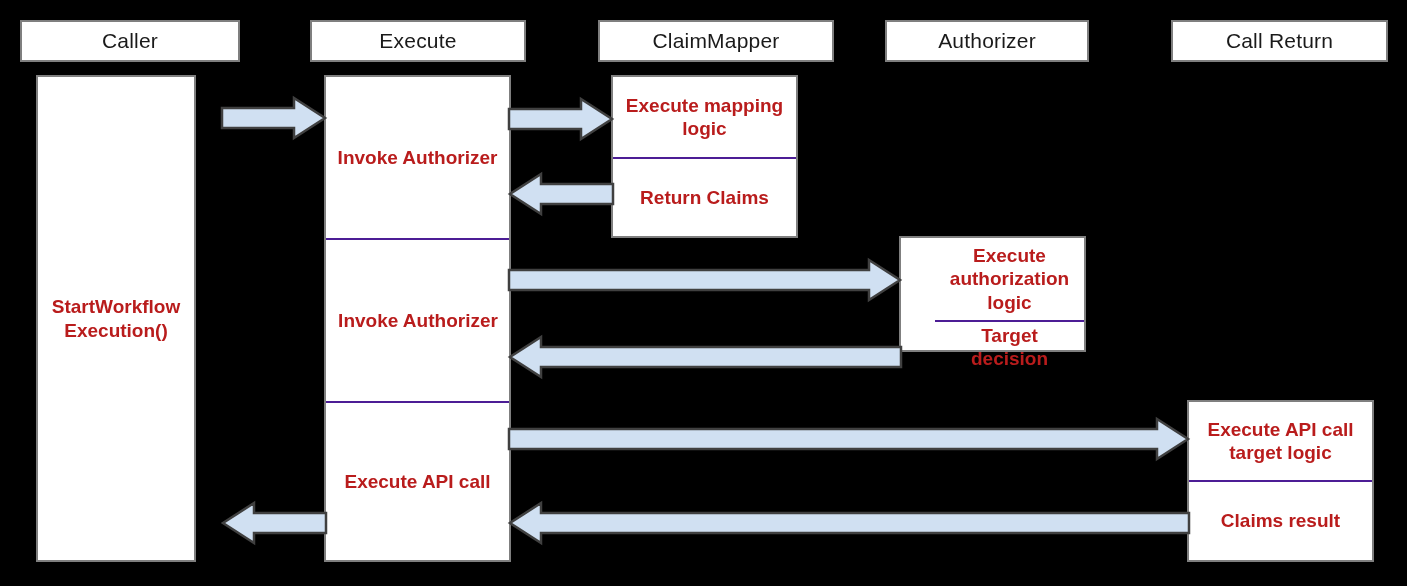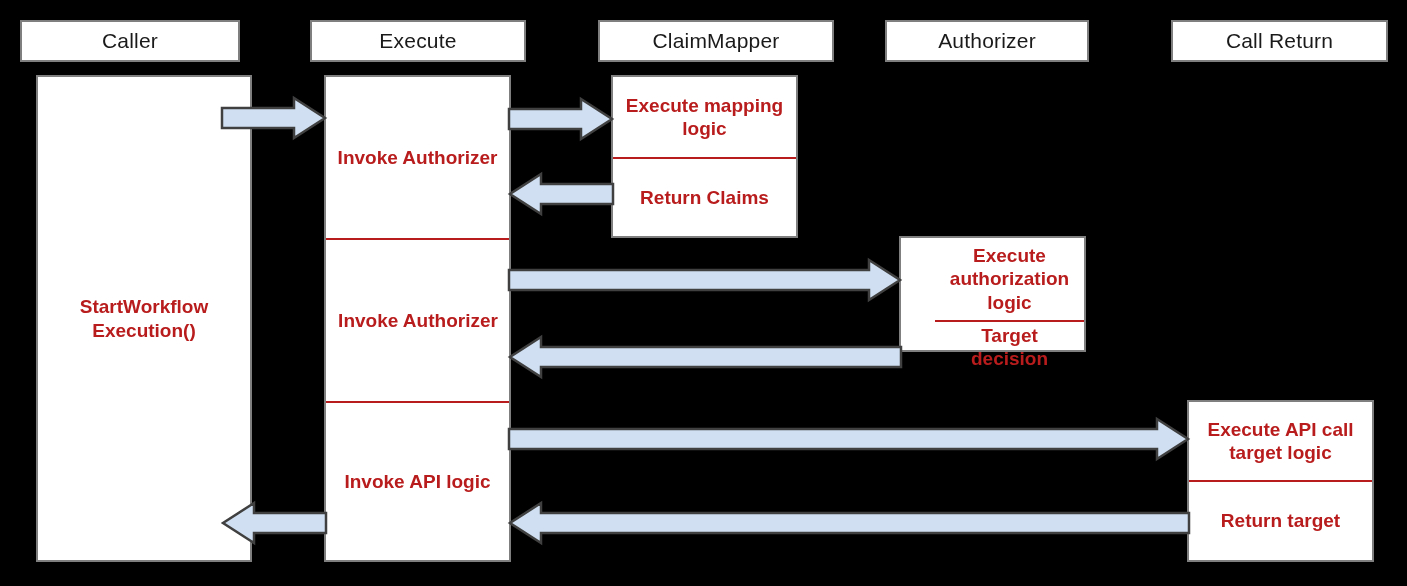--- a/index.html
+++ b/index.html
@@ -43,21 +43,21 @@
     justify-content: center;
     text-align: center;
     color: #b91c1c;
     font-size: 19px;
     font-weight: 700;
     line-height: 1.22;
     box-sizing: border-box;
     padding: 2px 8px;
   }
   .cell + .cell {
-    border-top: 2px solid #b91c1c;
+    border-top: 2px solid #4c1d95;
   }
   .arrow {
     position: absolute;
     overflow: visible;
   }
   .arrow svg {
     display: block;
     width: 100%;
     height: 100%;
     overflow: visible;
@@ -77,35 +77,35 @@
   <div class="hdr" style="left:598px; top:20px; width:236px; height:42px;">
     <span>ClaimMapper</span>
   </div>
   <div class="hdr" style="left:885px; top:20px; width:204px; height:42px;">
     <span>Authorizer</span>
   </div>
   <div class="hdr" style="left:1171px; top:20px; width:217px; height:42px;">
     <span>Call Return</span>
   </div>
 
-  <div class="lifeline" style="left:36px; top:75px; width:216px; height:487px;">
+  <div class="lifeline" style="left:36px; top:75px; width:160px; height:487px;">
     <div class="cell">
       <span>StartWorkflow Execution()</span>
     </div>
   </div>
 
   <div class="lifeline" style="left:324px; top:75px; width:187px; height:487px;">
     <div class="cell" style="height:161px; flex:0 0 161px;">
       <span>Invoke Authorizer</span>
     </div>
     <div class="cell" style="height:163px; flex:0 0 163px;padding-left:9px;">
       <span>Invoke Authorizer</span>
     </div>
     <div class="cell">
-      <span>Invoke API logic</span>
+      <span>Execute API call</span>
     </div>
   </div>
 
   <div class="lifeline" style="left:611px; top:75px; width:187px; height:163px;">
     <div class="cell" style="height:80px; flex:0 0 80px;">
       <span>Execute mapping logic</span>
     </div>
     <div class="cell">
       <span>Return Claims</span>
     </div>
@@ -118,21 +118,21 @@
     <div class="cell">
       <span>Target decision</span>
     </div>
   </div>
 
   <div class="lifeline" style="left:1187px; top:400px; width:187px; height:162px;">
     <div class="cell" style="height:78px; flex:0 0 78px;">
       <span>Execute API call target logic</span>
     </div>
     <div class="cell">
-      <span>Return target</span>
+      <span>Claims result</span>
     </div>
   </div>
 
   <div class="arrow" style="left:222px; top:97px; width:104px; height:42px;">
     <svg viewBox="0 0 104 42" preserveAspectRatio="none">
       <polygon points="0,11 72,11 72,1 103,21 72,41 72,31 0,31" fill="#d0e0f2" stroke="#404040" stroke-width="2.5" stroke-linejoin="miter"></polygon>
     </svg>
   </div>
 
   <div class="arrow" style="left:509px; top:98px; width:104px; height:42px;">

